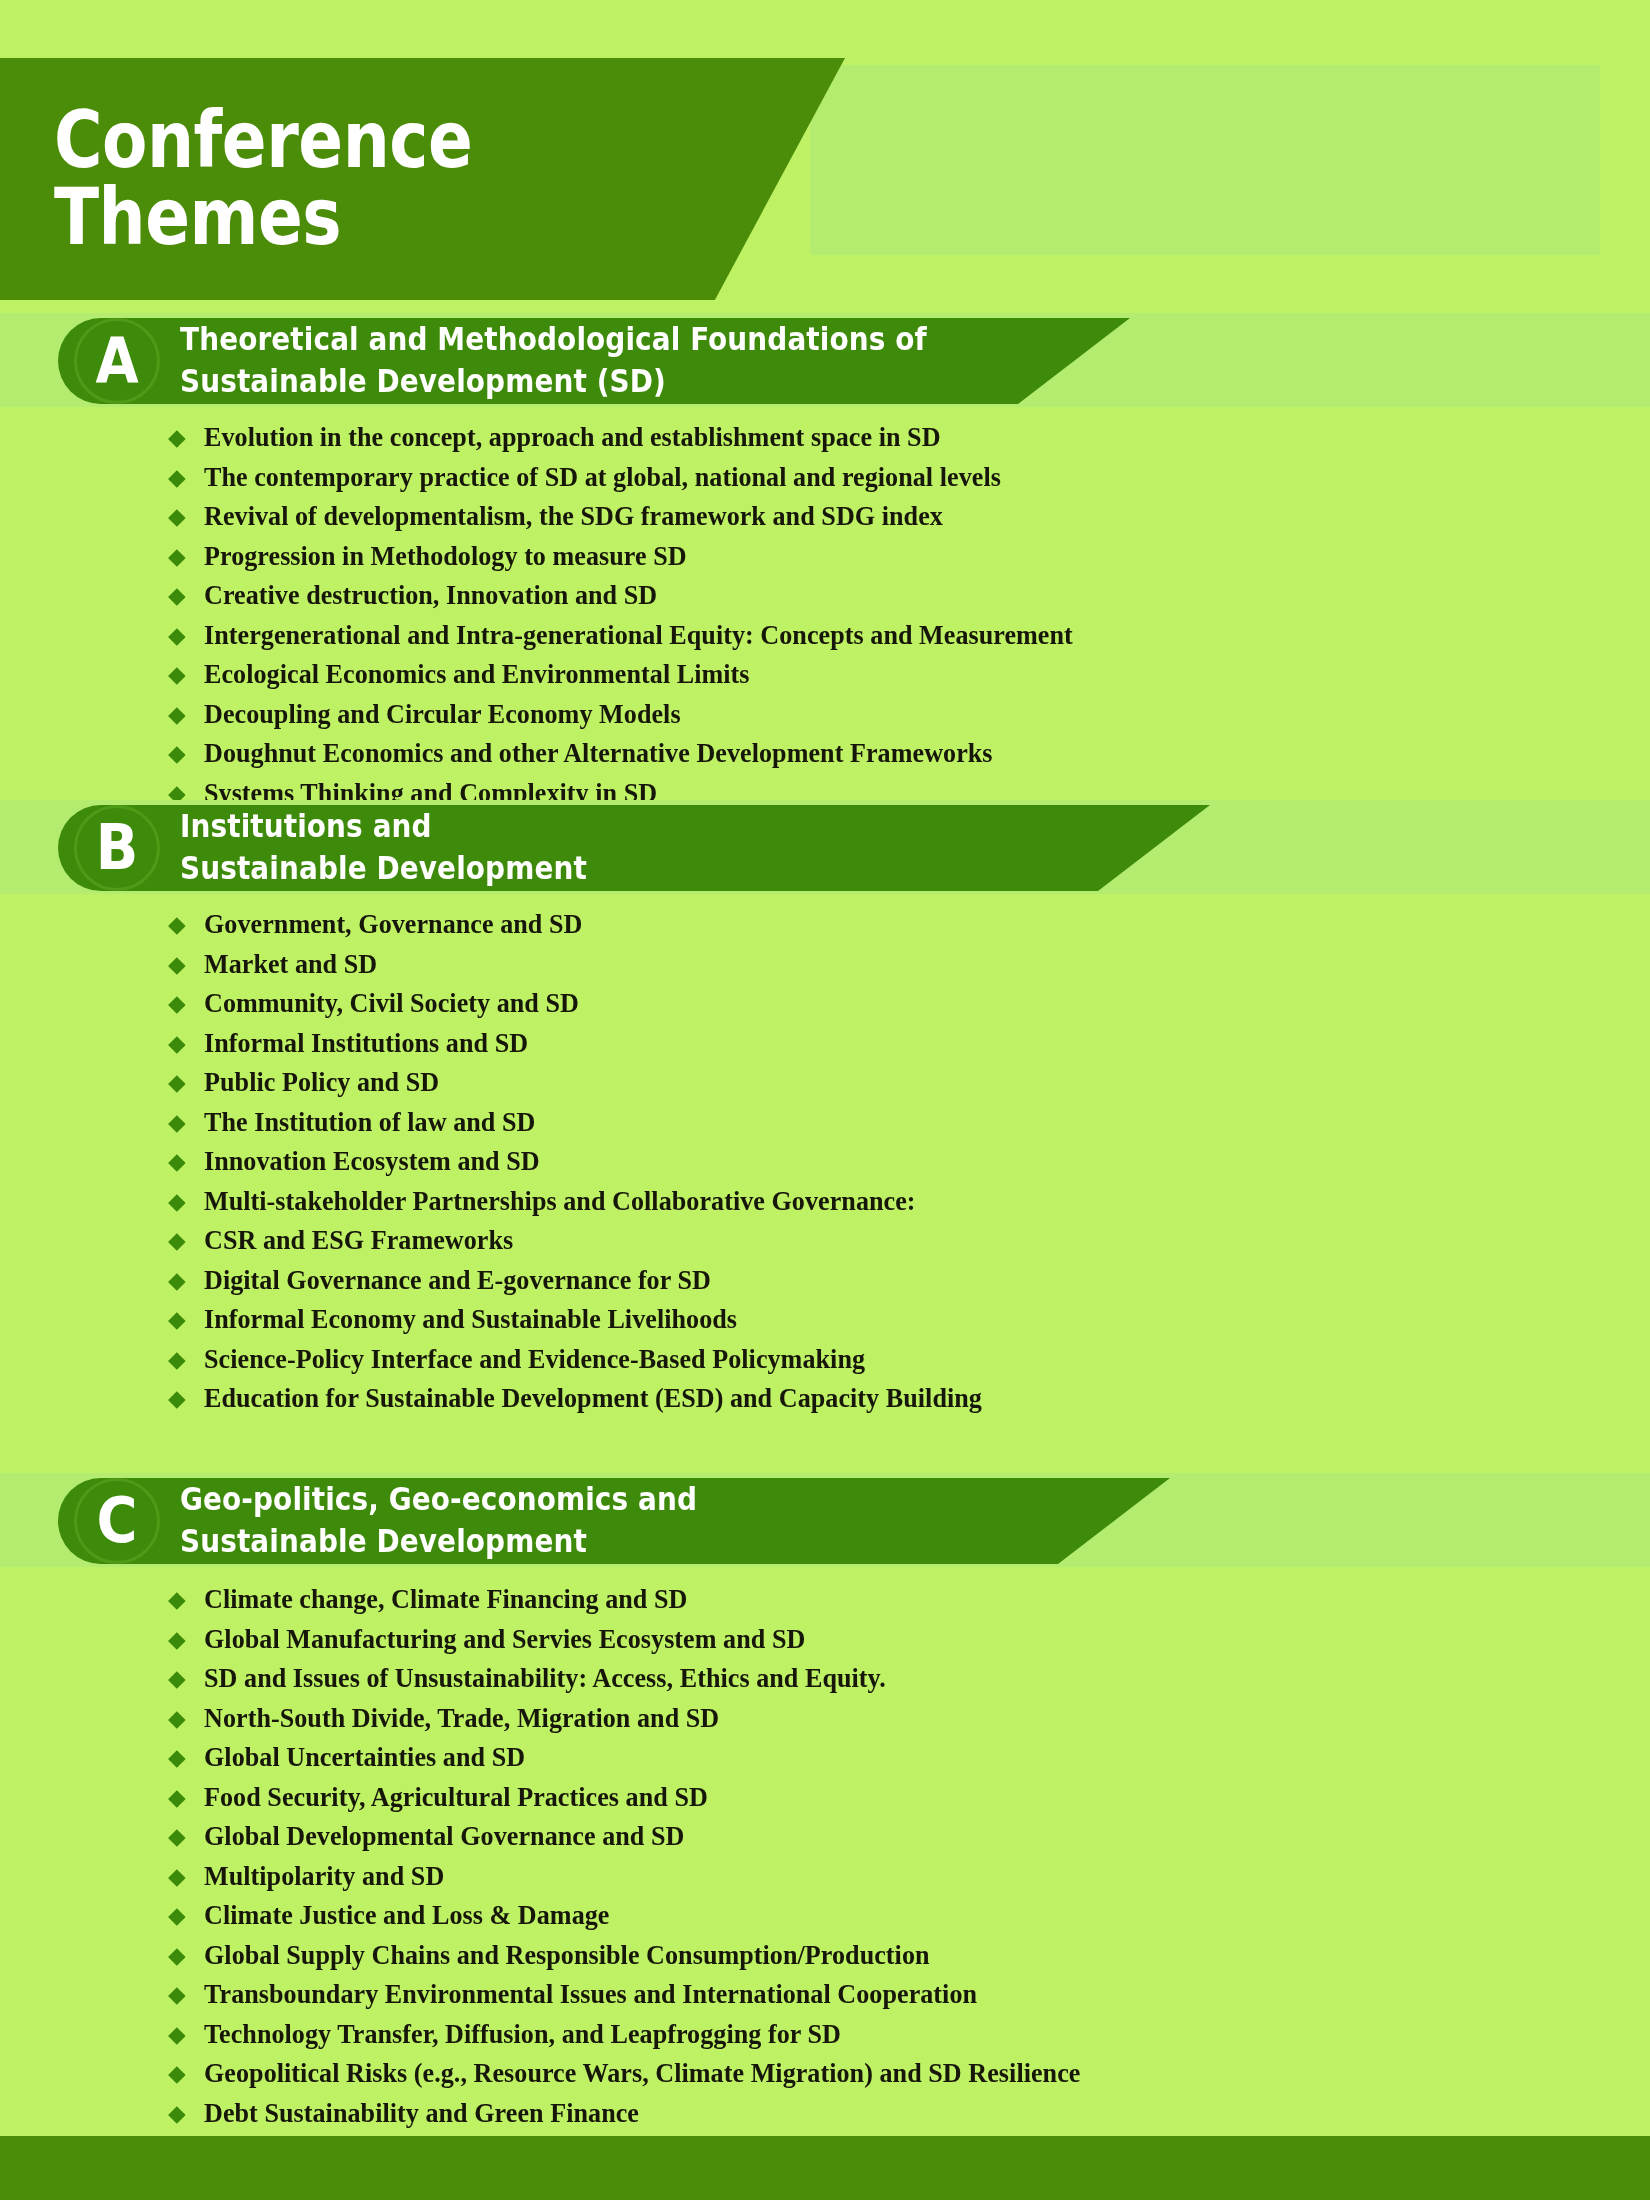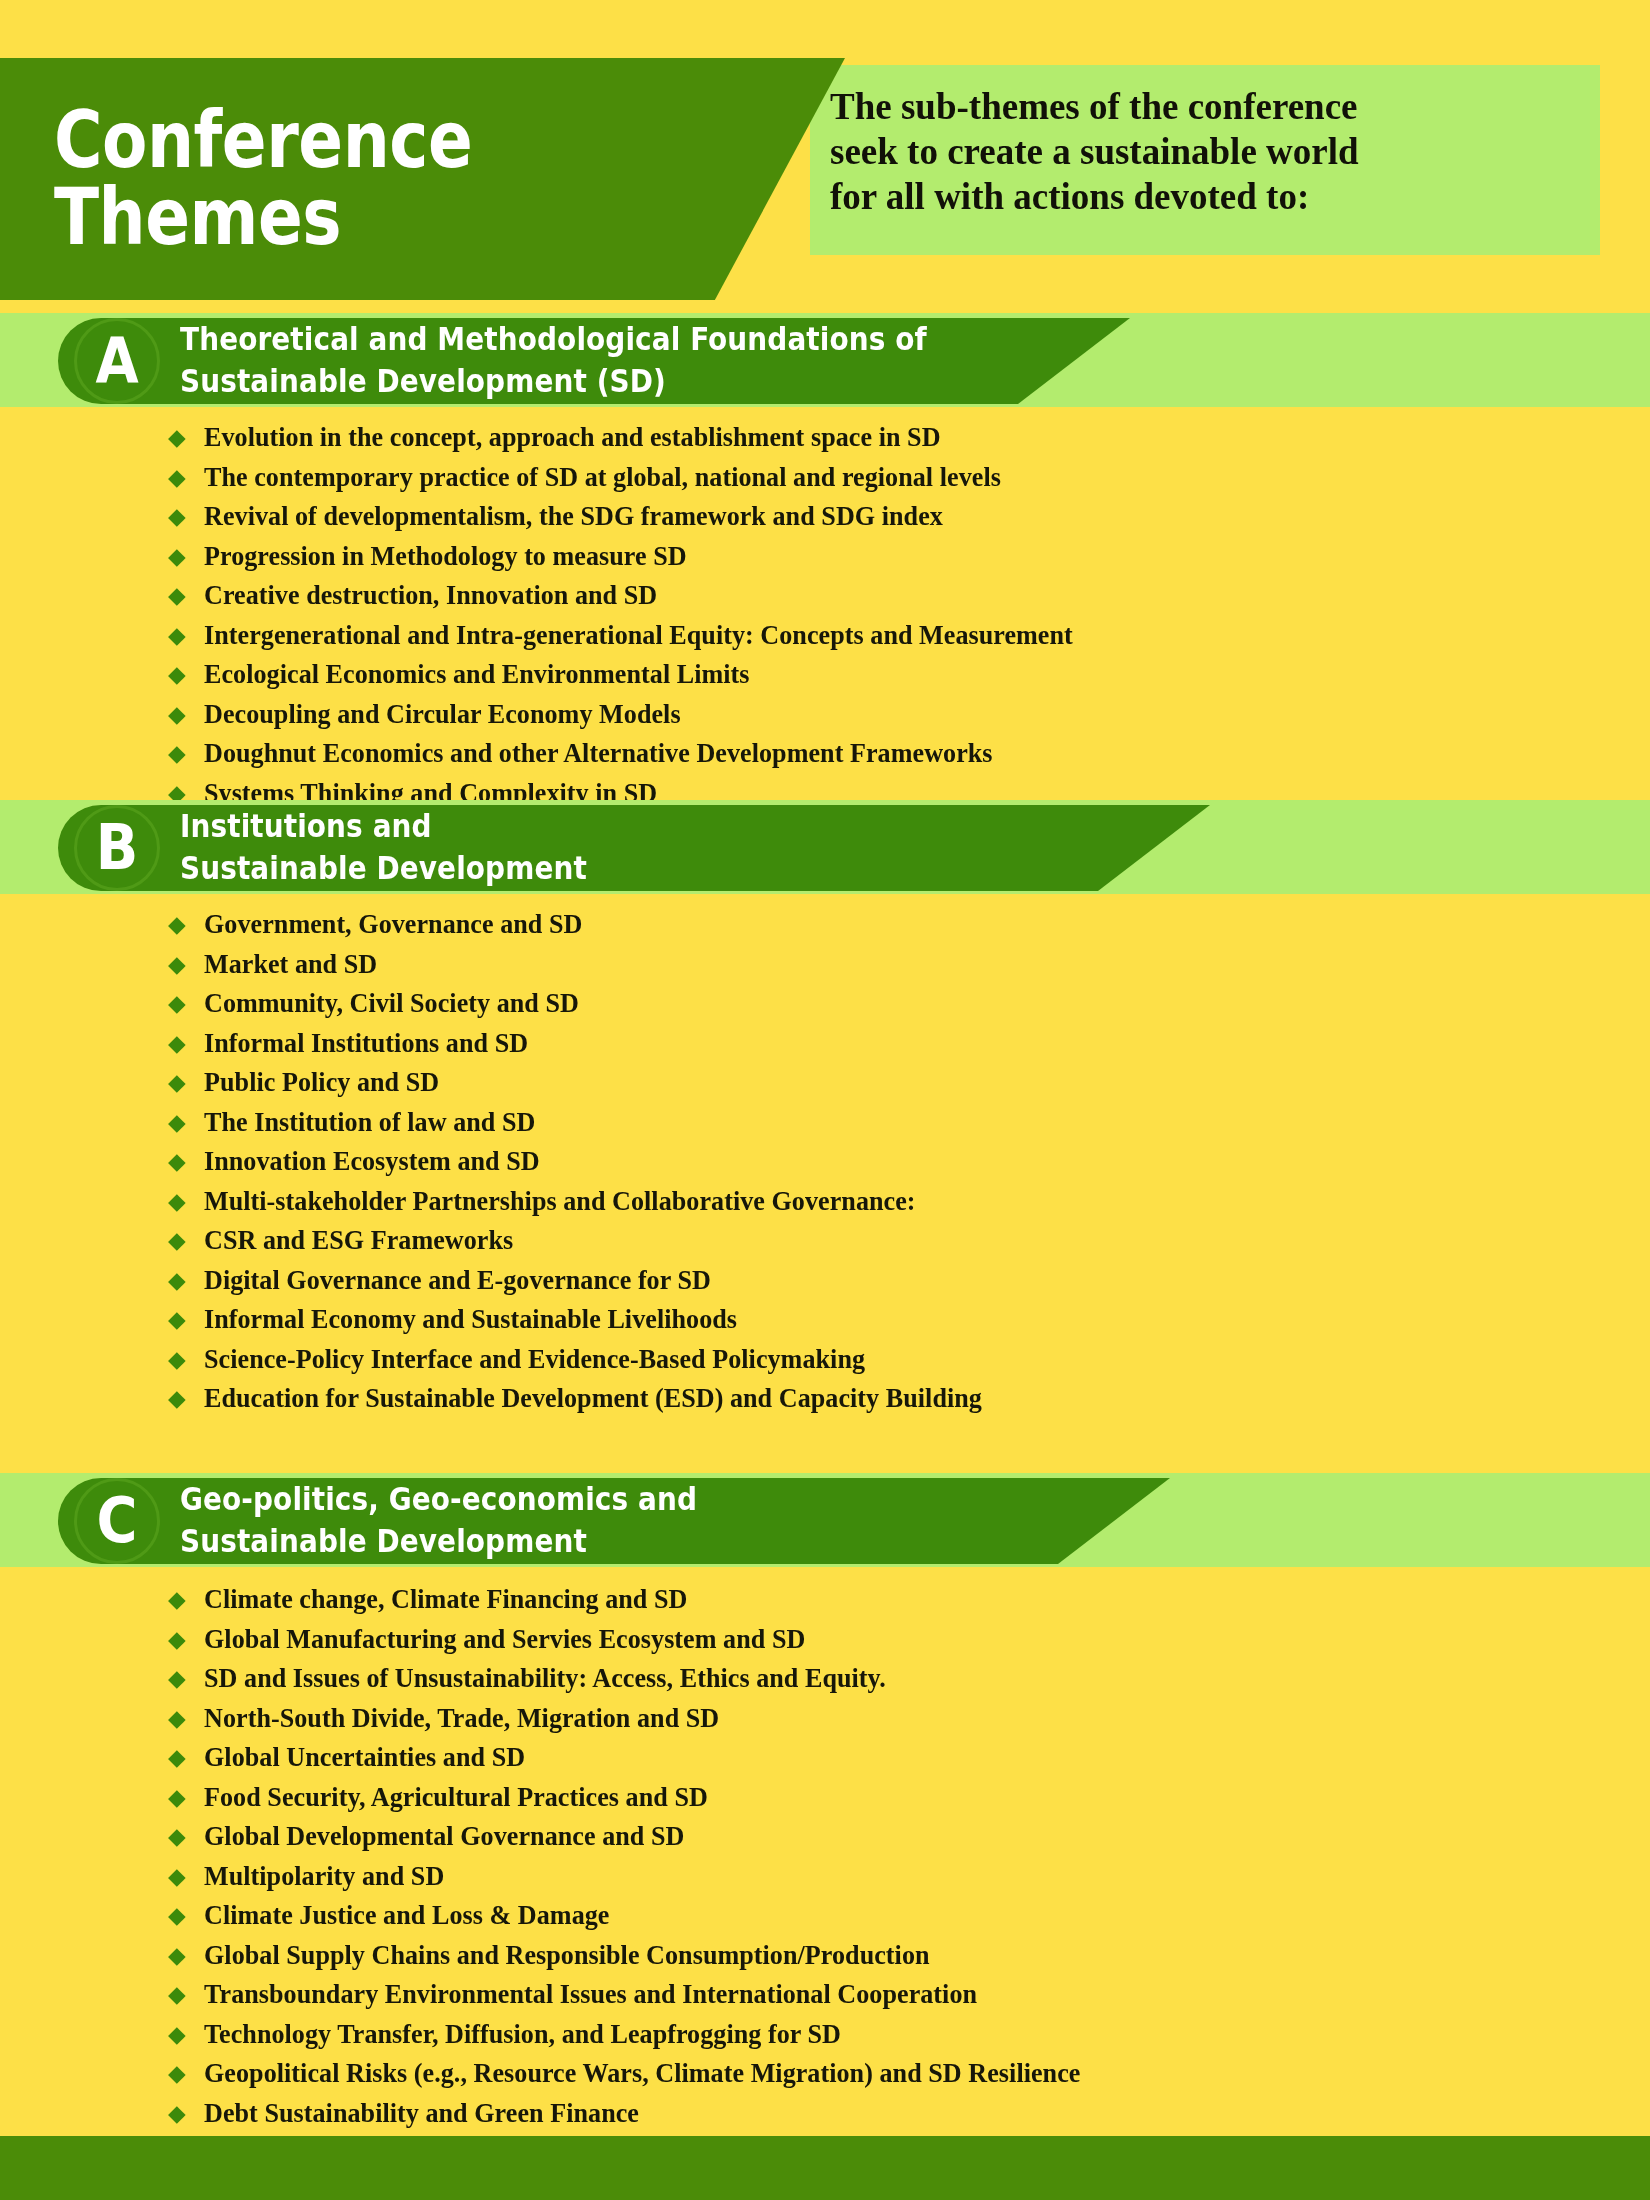--- a/index.html
+++ b/index.html
@@ -7,21 +7,21 @@
   html, body {
     width:1650px; height:2200px;
     background:#ecf7dd;
     font-family:"Liberation Sans", sans-serif;
     overflow:hidden;
   }
 
   #page {
     position:relative;
     width:1650px; height:2200px;
-    background:#fde047;
+    background:#bef264;
   }
 
   
   #header { position:absolute; left:0; top:0; width:1650px; height:300px; }
 
   .hdr-light-band {
     position:absolute;
     left:810px; top:65px;
     width:790px; height:190px;
     background:#b3ec6e;
@@ -158,23 +158,20 @@
 <body>
 
 <div id="page">
 
   <div id="header">
     <div class="hdr-light-band"></div>
     <div class="hdr-dark-banner">
       <div class="hdr-title">Conference
 Themes</div>
     </div>
-    <div class="hdr-sub">The sub-themes of the conference
-seek to create a sustainable world
-for all with actions devoted to:</div>
   </div>
 
   <div id="sections-host">
       <div class="sec-strip" style="top: 313px; height: 94px;"></div>
       <div class="sec-bar" style="top: 318px; height: 86px; width: 960px;">
         <div class="sec-badge">A</div>
         <div class="sec-title">Theoretical and Methodological Foundations of
 Sustainable Development (SD)</div>
         <div class="sec-bar-slant"></div>
       </div>

